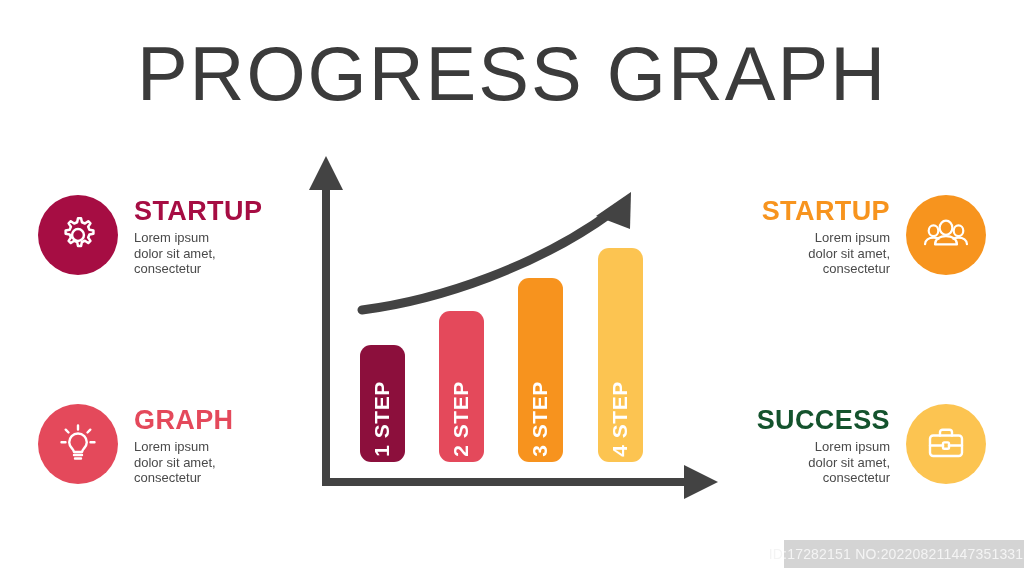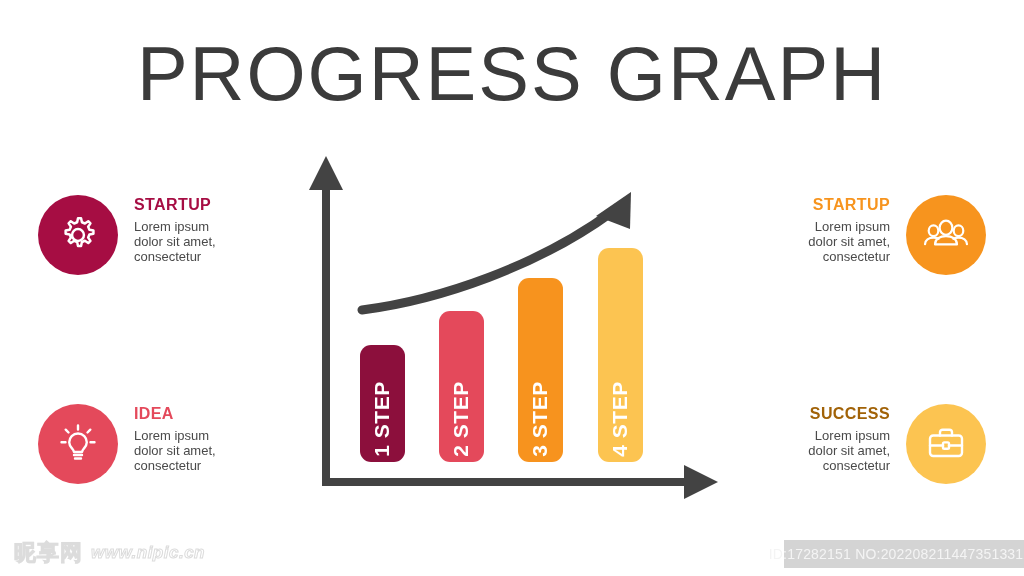--- a/index.html
+++ b/index.html
@@ -41,21 +41,21 @@
     flex:0 0 auto;
     width:80px; height:80px;
     border-radius:50%;
     display:flex;
     align-items:center;
     justify-content:center;
   }
   .info .badge svg { display:block; }
   .info .txt { padding-top:2px; }
   .info .heading {
-    font-size:16px;
+    font-size:27px;
     font-weight:bold;
     letter-spacing:.4px;
     line-height:1.05;
     margin-bottom:5px;
   }
   .info .body {
     font-size:13px;
     color:#4a4a4a;
     line-height:1.18;
     white-space:pre-line;
@@ -157,21 +157,21 @@
     <div class="badge" style="background:#E4495B;">
       <svg width="48" height="48" viewBox="0 0 48 48">
         <g fill="none" stroke="#ffffff" stroke-width="2.4" stroke-linecap="round" stroke-linejoin="round">
           <path d="M24 13.5c-5 0-8.8 3.9-8.8 8.7 0 3.2 1.7 5 3.1 6.6 1 1.1 1.5 2 1.6 3.2h8.2c.1-1.2.6-2.1 1.6-3.2 1.4-1.6 3.1-3.4 3.1-6.6 0-4.8-3.8-8.7-8.8-8.7z"></path>
           <path d="M20 35h8M21 38.5h6"></path>
           <path d="M24 5.5v4M11.5 22.2h-4M40.5 22.2h-4M14.5 12.5l-2.8-2.8M33.5 12.5l2.8-2.8"></path>
         </g>
       </svg>
     </div>
     <div class="txt">
-      <div class="heading" style="color:#E4495B;">IDEA</div>
+      <div class="heading" style="color:#E4495B;">GRAPH</div>
       <div class="body">Lorem ipsum
 dolor sit amet,
 consectetur</div>
     </div>
   </div>
 
   <div class="info right" id="info-business">
     <div class="badge" style="background:#F7941E;">
       <svg width="50" height="50" viewBox="0 0 52 52">
         <g fill="none" stroke="#ffffff" stroke-width="2.3" stroke-linejoin="round" stroke-linecap="round">
@@ -197,21 +197,21 @@
       <svg width="48" height="48" viewBox="0 0 48 48">
         <g fill="none" stroke="#ffffff" stroke-width="2.4" stroke-linejoin="round" stroke-linecap="round">
           <rect x="8" y="15.5" width="32" height="20.5" rx="3.2"></rect>
           <path d="M18 15.5v-3.2a2.6 2.6 0 0 1 2.6-2.6h6.8a2.6 2.6 0 0 1 2.6 2.6v3.2"></path>
           <path d="M8 25.5h13M27 25.5h13"></path>
           <rect x="21" y="22.4" width="6" height="6.4" rx="1.3"></rect>
         </g>
       </svg>
     </div>
     <div class="txt">
-      <div class="heading" style="color:#a16207;">SUCCESS</div>
+      <div class="heading" style="color:#14532d;">SUCCESS</div>
       <div class="body">Lorem ipsum
 dolor sit amet,
 consectetur</div>
     </div>
   </div>
 
   <div id="chart">
     <svg width="440" height="360" viewBox="0 0 440 360">
 
       <g>
@@ -234,22 +234,18 @@
       <rect x="218" y="128" width="45" height="184" rx="11" fill="#F7931E"></rect>
       <rect x="298" y="98" width="45" height="214" rx="11" fill="#FCC451"></rect>
     </svg>
 
     <div class="bar-label" style="left:82px; top:257px; width:0; display:flex; justify-content:center; align-items:center;">1 STEP</div>
     <div class="bar-label" style="left:161px; top:257px; width:0; display:flex; justify-content:center; align-items:center;">2 STEP</div>
     <div class="bar-label" style="left:240px; top:257px; width:0; display:flex; justify-content:center; align-items:center;">3 STEP</div>
     <div class="bar-label" style="left:320px; top:257px; width:0; display:flex; justify-content:center; align-items:center;">4 STEP</div>
   </div>
 
-  <div class="wm-logo">
-    <span class="wm-mark">昵享网</span>
-    <span class="wm-url">www.nipic.cn</span>
-  </div>
 
   <div class="id-bar">
     <span>ID:17282151 NO:20220821144735133127</span>
   </div>
 
 </div>
 
 </body></html>

